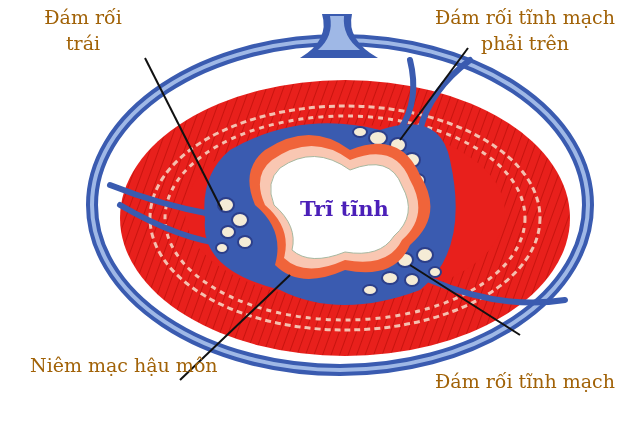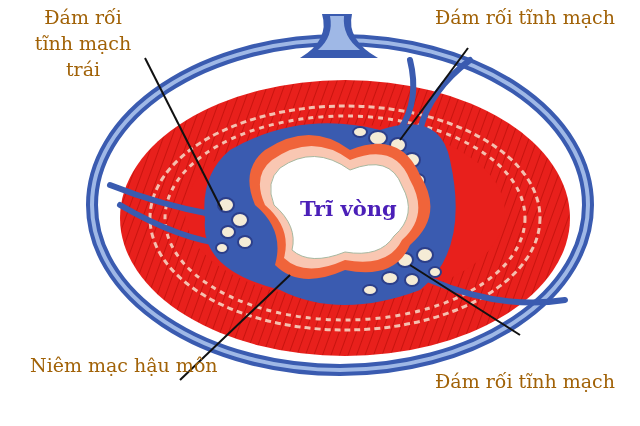--- a/index.html
+++ b/index.html
@@ -81,29 +81,29 @@
   <g stroke="#111" stroke-width="2">
     <line x1="145" y1="58" x2="222" y2="210"></line>
     <line x1="468" y1="48" x2="400" y2="140"></line>
     <line x1="290" y1="275" x2="180" y2="380"></line>
     <line x1="410" y1="265" x2="520" y2="335"></line>
   </g>
 </svg>
 
 <div class="label" id="lbl-left">
   <span>Đám rối</span>
-  <span>tĩnh mạch</span>
   <span>trái</span>
 </div>
 
 <div class="label" id="lbl-right-top">
   <span>Đám rối tĩnh mạch</span>
+  <span>phải trên</span>
 </div>
 
 <div class="label" id="lbl-mucosa">
   <span>Niêm mạc hậu môn</span>
 </div>
 
 <div class="label" id="lbl-right-bottom">
   <span>Đám rối tĩnh mạch</span>
 </div>
 
-<div id="lbl-center">Trĩ vòng</div>
+<div id="lbl-center">Trĩ tĩnh</div>
 
 </body></html>

